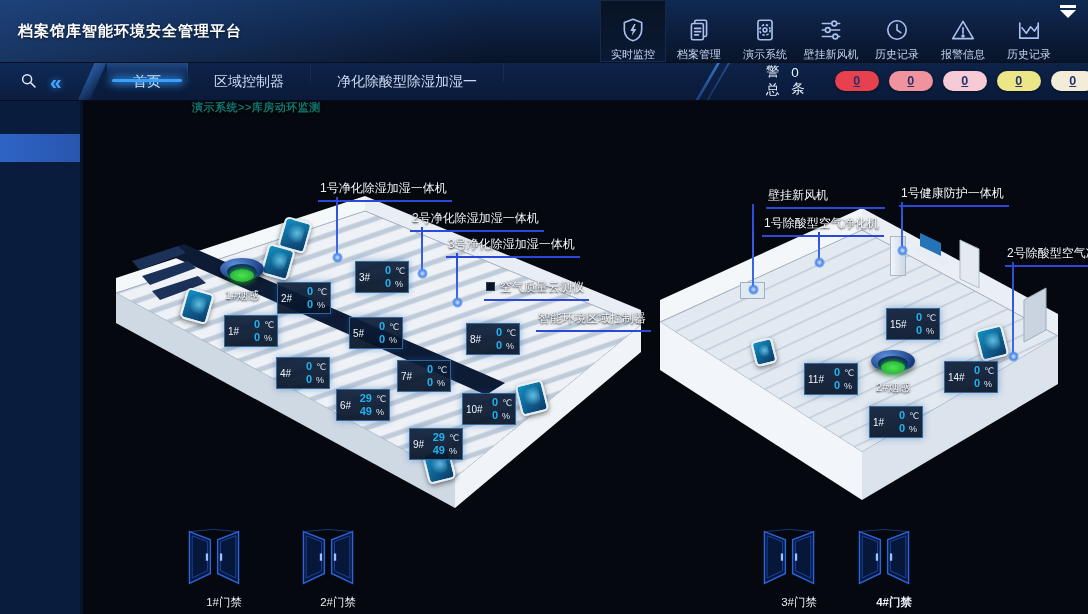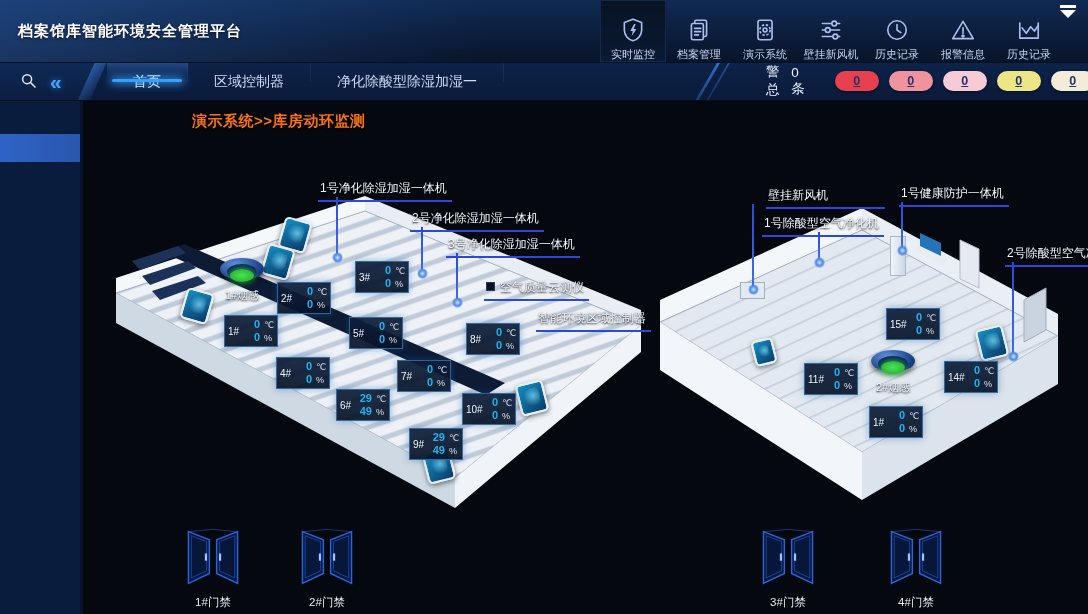--- a/index.html
+++ b/index.html
@@ -57,21 +57,21 @@
 
   
   .sidebar{position:absolute;left:0;top:100px;width:80px;bottom:0;z-index:8;
     background:#0a1c3e;border-right:3px solid #091428;}
   .sel{position:absolute;left:0;top:34px;width:100%;height:28px;cursor:pointer;
     background:linear-gradient(90deg,#2e63c6,#2956ad);}
 
   
   .stage{position:absolute;inset:0;z-index:1;}
   .scene{position:absolute;left:0;top:0;}
-  .breadcrumb{position:absolute;left:192px;top:112px;font-size:15px;font-weight:bold;color:#f97316;
+  .breadcrumb{position:absolute;left:192px;top:100px;font-size:11px;font-weight:bold;color:#0f766e;
     letter-spacing:.5px;text-shadow:0 1px 3px #000;z-index:4;}
 
   .ann{position:absolute;color:#f3f7fd;font-size:12px;white-space:nowrap;z-index:5;cursor:pointer;
     padding:0 5px 3px 2px;border-bottom:2px solid #2a49d6;text-shadow:0 1px 2px #000;}
   .ann.marker::before{content:"";display:inline-block;width:7px;height:7px;background:#0b1322;
     border:1px solid #2c3a55;margin-right:5px;}
   .conn{position:absolute;width:2px;z-index:4;background:linear-gradient(180deg,#2a49d6,#3f6fe8);}
   .conn::after{content:"";position:absolute;left:-4px;bottom:-6px;width:11px;height:11px;border-radius:50%;
     background:radial-gradient(circle,#cfe2ff 0%,#4a86e8 45%,rgba(40,90,200,0) 75%);}
 
@@ -86,21 +86,21 @@
 
   .smoke{position:absolute;width:48px;text-align:center;z-index:4;cursor:pointer;}
   .dome{position:relative;width:44px;height:27px;margin:0 auto;}
   .dome .ring{position:absolute;left:0;top:0;width:44px;height:22px;border-radius:50%;
     background:radial-gradient(ellipse at 35% 28%,#5d8ede,#16377e 72%);box-shadow:0 3px 5px rgba(0,0,0,.55);}
   .dome .mid{position:absolute;left:7px;top:6px;width:30px;height:16px;border-radius:50%;background:#0a2458;}
   .dome .grn{position:absolute;left:10px;top:11px;width:24px;height:13px;border-radius:50%;
     background:radial-gradient(#4ae554,#1fa32c);box-shadow:0 0 7px #2ecf3c;}
   .slabel{margin-top:3px;font-size:11px;color:#eff5fc;text-shadow:0 1px 2px #000;}
 
-  .door{position:absolute;top:528px;width:58px;text-align:center;z-index:4;cursor:pointer;}
+  .door{position:absolute;top:528px;width:58px;text-align:right;z-index:4;cursor:pointer;}
   .dicon{width:56px;height:60px;}
   .dlabel{margin-top:3px;font-size:11.5px;color:#e9eff9;text-shadow:0 1px 2px #000;}
 
   .panel{position:absolute;width:24px;height:28px;border-radius:5px;z-index:3;
     background:linear-gradient(145deg,#1391c4,#0a3a66);border:2px solid #e6eef6;
     box-shadow:0 2px 5px rgba(0,0,0,.5);transform:rotate(var(--r,0deg));}
   .panel::after{content:"";position:absolute;inset:4px;border-radius:3px;
     background:radial-gradient(circle at 60% 40%,rgba(130,225,255,.7),rgba(20,80,140,.15) 65%);}
   .fan{position:absolute;left:740px;top:282px;width:23px;height:15px;background:#e2eaf1;
     border:1px solid #9fb0c2;z-index:3;}
@@ -425,21 +425,21 @@
         </div><div class="door" style="left: 298px;">
           <svg class="dicon" viewBox="0 0 60 66">
             <use href="#i-door"></use>
           </svg>
           <div class="dlabel">2#门禁</div>
         </div><div class="door" style="left: 759px;">
           <svg class="dicon" viewBox="0 0 60 66">
             <use href="#i-door"></use>
           </svg>
           <div class="dlabel">3#门禁</div>
-        </div><div class="door" style="left: 887px;">
+        </div><div class="door" style="left: 854px; font-weight: bold;">
           <svg class="dicon" viewBox="0 0 60 66">
             <use href="#i-door"></use>
           </svg>
           <div class="dlabel">4#门禁</div>
         </div></div>
   <div class="conn" style="left: 336px; top: 197px; height: 60px;"></div><div class="conn" style="left: 421px; top: 227px; height: 46px;"></div><div class="conn" style="left: 456px; top: 253px; height: 49px;"></div><div class="conn" style="left: 752px; top: 204px; height: 85px;"></div><div class="conn" style="left: 901px; top: 202px; height: 48px;"></div><div class="conn" style="left: 818px; top: 232px; height: 30px;"></div><div class="conn" style="left: 1012px; top: 262px; height: 94px;"></div></div>
 
   <div class="header">
     <div class="title">档案馆库智能环境安全管理平台</div>
     <div class="nav">

